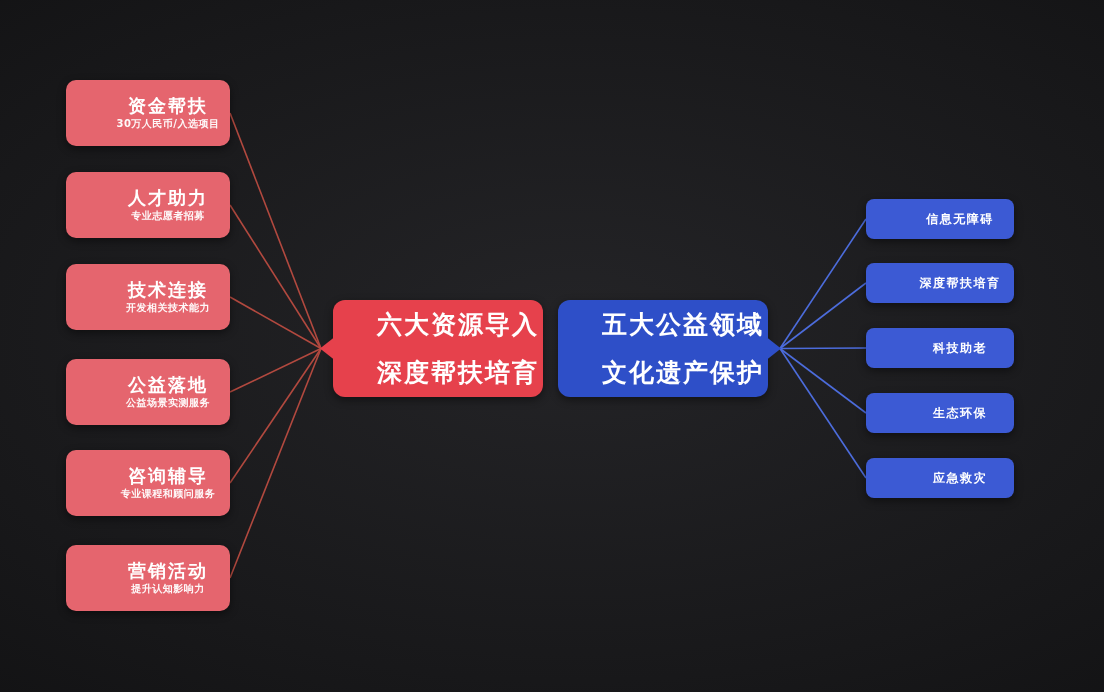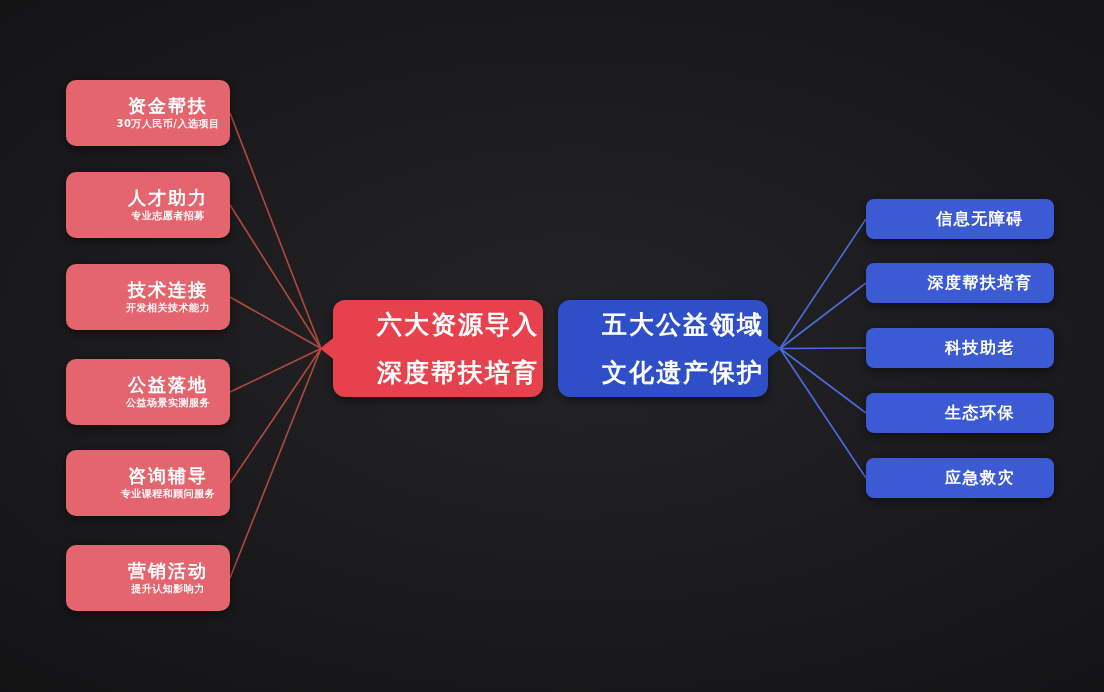--- a/index.html
+++ b/index.html
@@ -24,24 +24,24 @@
         display:flex;flex-direction:column;justify-content:center;gap:18px;
         font-size:25px;font-weight:bold;letter-spacing:2px;line-height:1.2;}
   .root-red{left:333px;background:var(--left-root-bg);}
   .root-blue{left:558px;background:var(--right-root-bg);}
   .tail{position:absolute;top:50%;width:14px;height:22px;transform:translateY(-50%);}
   .tail-left{left:-13px;background:var(--left-root-bg);
              clip-path:polygon(100% 0,0 50%,100% 100%);}
   .tail-right{right:-13px;background:var(--right-root-bg);
               clip-path:polygon(0 0,100% 50%,0 100%);}
   
-  .rnode{left:866px;width:188px;height:40px;border-radius:8px;
+  .rnode{left:866px;width:148px;height:40px;border-radius:8px;
          background:var(--right-node-bg);
          display:flex;align-items:center;justify-content:center;
-         font-size:16px;font-weight:bold;letter-spacing:1.5px;}
+         font-size:12px;font-weight:bold;letter-spacing:1.5px;}
 </style>
 </head>
 <body>
 
 <div class="stage">
 
   <svg id="connectors">
       <line x1="230" y1="113" x2="321" y2="348.5" stroke="#b2493f" stroke-width="1.6"></line>
       <line x1="230" y1="205" x2="321" y2="348.5" stroke="#b2493f" stroke-width="1.6"></line>
       <line x1="230" y1="297" x2="321" y2="348.5" stroke="#b2493f" stroke-width="1.6"></line>

